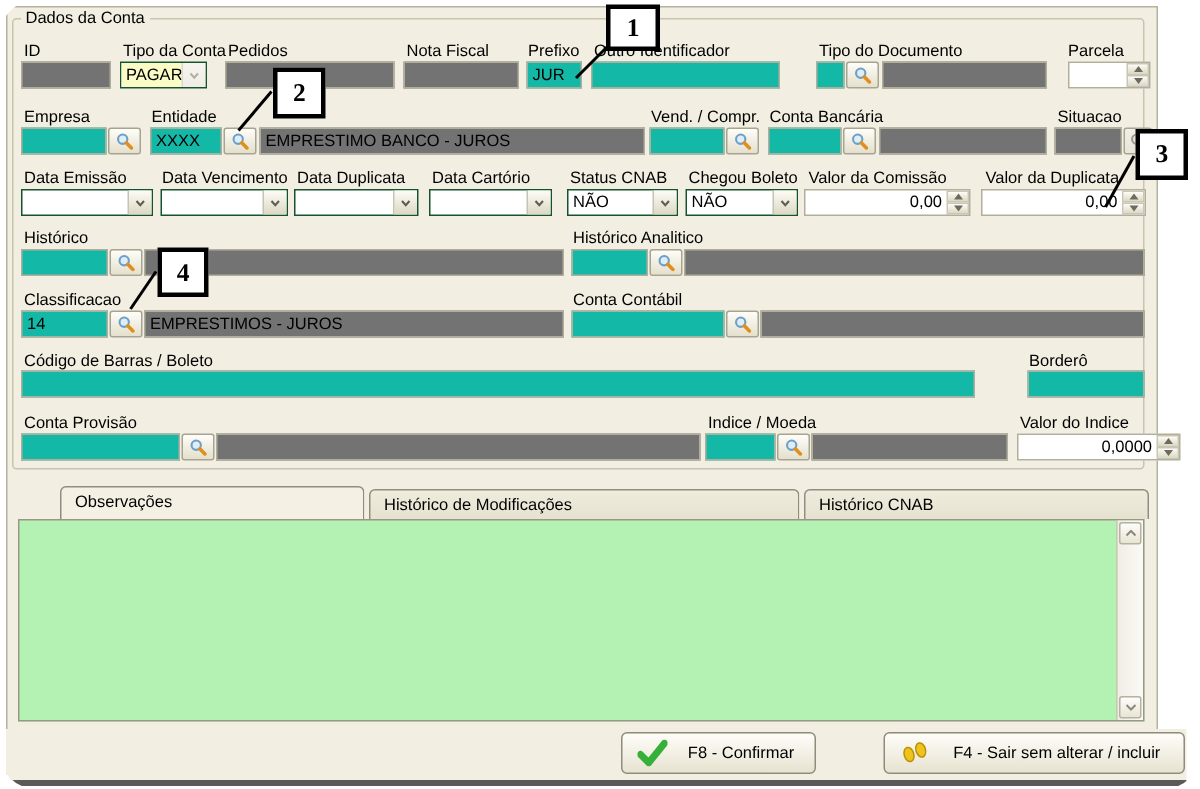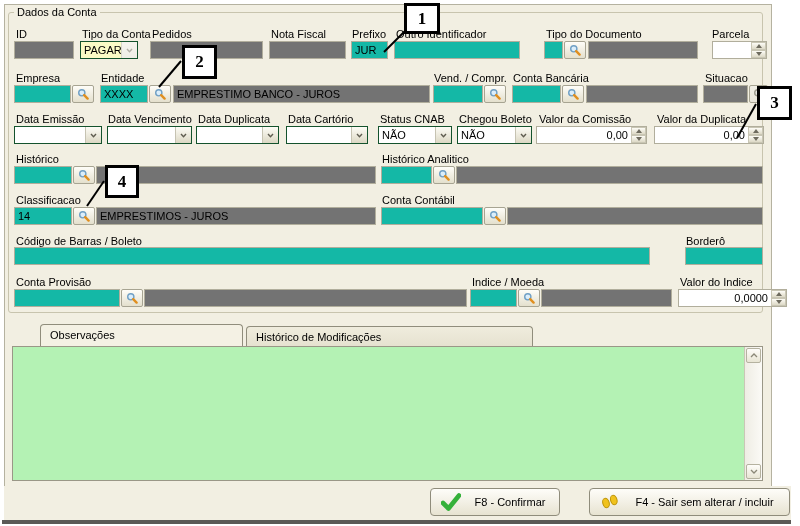--- a/index.html
+++ b/index.html
@@ -1,17 +1,17 @@
 <!DOCTYPE html>
 <html><head>
 <meta charset="utf-8">
 <style>
   * { margin:0; padding:0; box-sizing:border-box; }
   body { background:#fff; font-family:"Liberation Sans", sans-serif; }
-  .stage { position:relative; width:800px; height:526px; background:#ffffff; overflow:hidden; }
+  .stage { position:relative; width:800px; height:526px; background:#ffffff; overflow:hidden;border-radius:24px; }
   .panel { position:absolute; left:4px; top:4px; width:768px; height:516px;
            background:#f2efe2; border:1px solid #b5b2a0; }
   .panel-ext { position:absolute; left:4px; top:486px; width:787px; height:34px; background:#f2efe2; }
   .frame-bottom { position:absolute; left:2px; top:520px; width:789px; height:4px; background:#5b5a56; }
   .groupbox { position:absolute; left:8px; top:12px; width:755px; height:301px;
               border:1px solid #c8c4ae; border-radius:3px; }
   .gb-title { position:absolute; left:14px; top:6px; font-size:11px; background:#f2efe2; padding:0 3px; }
   .lbl { position:absolute; font-size:11px; line-height:12px; color:#000; white-space:nowrap; }
   .txt { position:absolute; height:18px; border:1px solid #b1ae9c; font-family:"Liberation Sans",sans-serif;
          font-size:11px; padding:0 3px; outline:none; }
@@ -326,38 +326,41 @@
         </div>
     </div>
   </div>
 
   <div class="tab active" style="left:40px;top:324px;width:203px;height:22px">
     <span>Observações</span>
   </div>
   <div class="tab" style="left:246px;top:326px;width:287px;height:20px">
     <span>Histórico de Modificações</span>
   </div>
+  <div class="tab" style="left:536px;top:326px;width:230px;height:20px">
+    <span>Histórico CNAB</span>
+  </div>
 
   <div class="memo">
     <textarea style=""></textarea>
     <div class="vscroll">
       <div class="varrow" style="top:1px">
         <svg width="8" height="5" viewBox="0 0 8 5">
             <path d="M1 4 L4 1 L7 4" stroke="#8b8878" stroke-width="1.3" fill="none"></path>
           </svg>
       </div>
       <div class="varrow" style="bottom:1px">
         <svg width="8" height="5" viewBox="0 0 8 5">
             <path d="M1 1 L4 4 L7 1" stroke="#8b8878" stroke-width="1.3" fill="none"></path>
           </svg>
       </div>
     </div>
   </div>
 
-  <button class="bigbtn" style="left:430px;top:488px;width:130px">
+  <button class="bigbtn" style="left:414px;top:488px;width:130px">
     <span class="bicon">
       <svg width="20" height="18" viewBox="0 0 20 18">
           <path d="M2 10 L7.5 15.5 L18 2.5" stroke="#35b13a" stroke-width="4.6" fill="none" stroke-linecap="round" stroke-linejoin="round"></path>
         </svg>
     </span>
     <span class="blabel">F8 - Confirmar</span>
   </button>
   <button class="bigbtn" style="left:589px;top:488px;width:201px">
     <span class="bicon">
       <svg width="20" height="18" viewBox="0 0 20 18">

